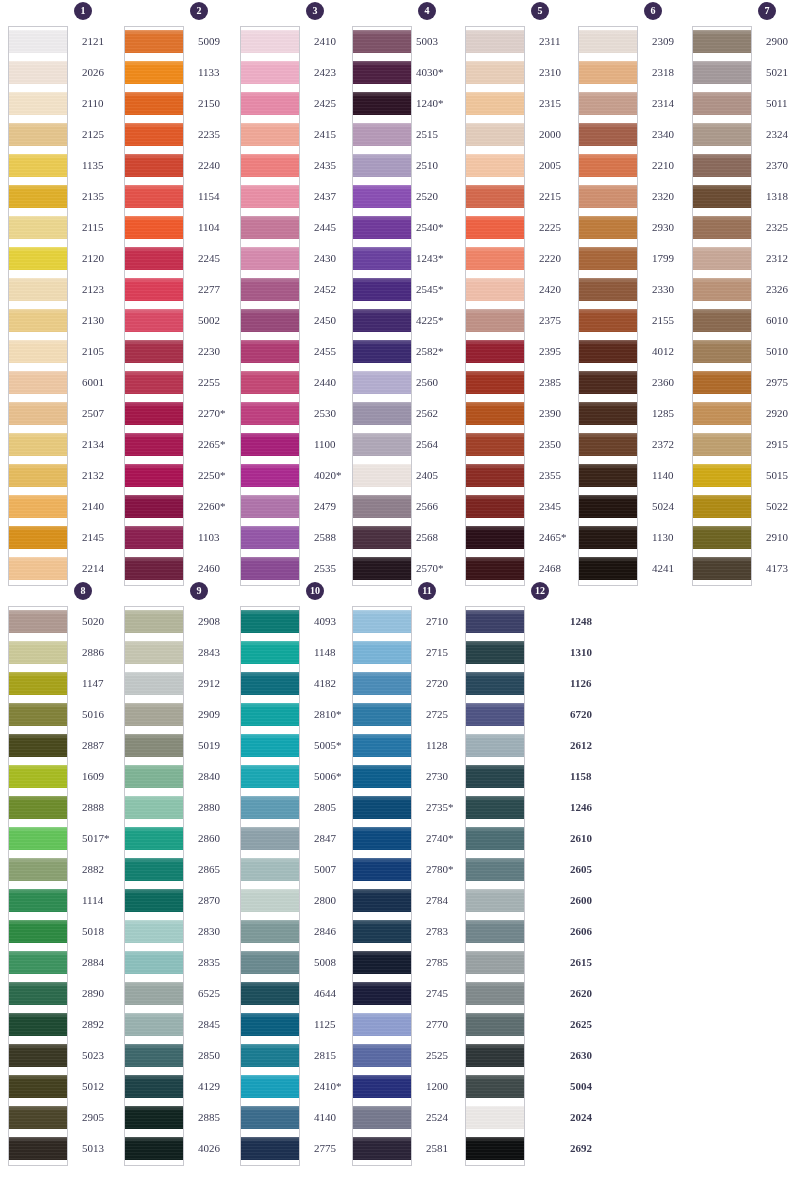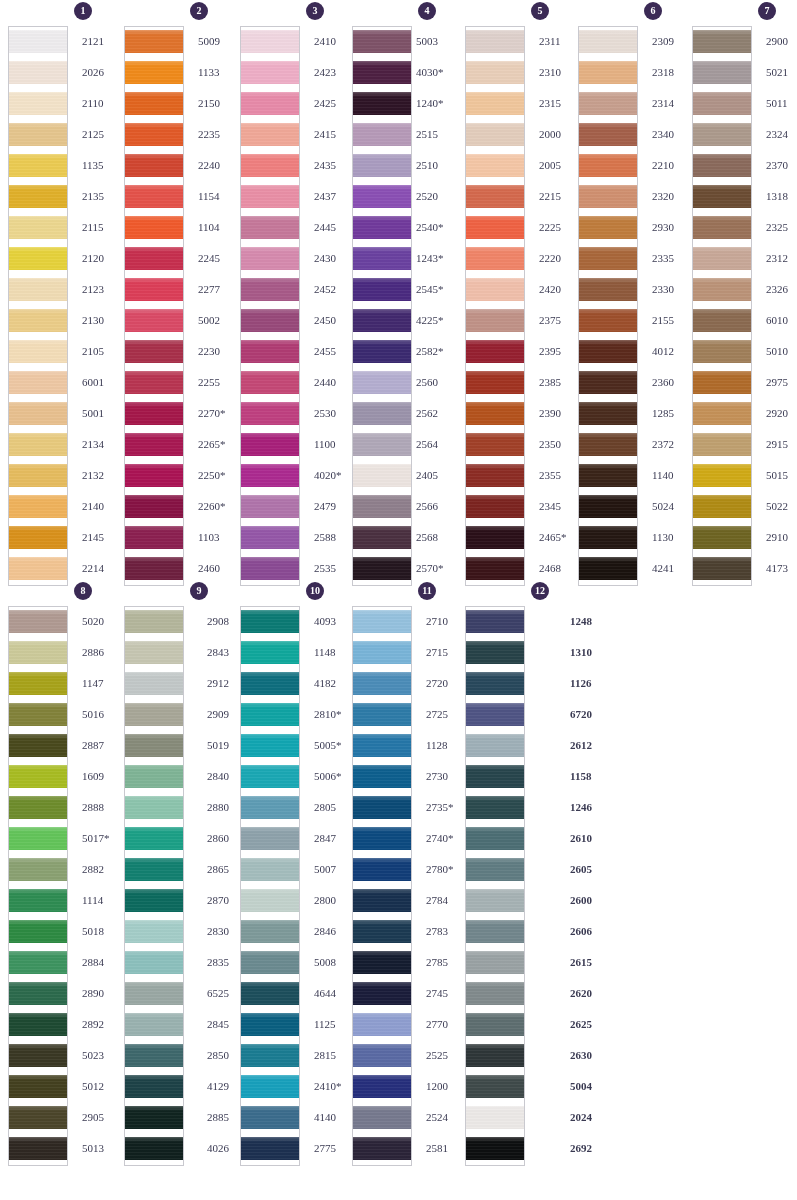--- a/index.html
+++ b/index.html
@@ -145,21 +145,21 @@
           <div class="lab">2110</div>
           <div class="lab">2125</div>
           <div class="lab">1135</div>
           <div class="lab">2135</div>
           <div class="lab">2115</div>
           <div class="lab">2120</div>
           <div class="lab">2123</div>
           <div class="lab">2130</div>
           <div class="lab">2105</div>
           <div class="lab">6001</div>
-          <div class="lab">5001</div>
+          <div class="lab">2507</div>
           <div class="lab">2134</div>
           <div class="lab">2132</div>
           <div class="lab">2140</div>
           <div class="lab">2145</div>
           <div class="lab">2214</div>
         </div>
       </div>
       <div class="col" style="left: 0px;">
         <div class="badge" style="left: 190px;">2</div>
         <div class="swatch-stack" style="left: 124px;">
@@ -535,21 +535,21 @@
           </div>
         </div>
         <div class="labels" style="left: 652px;">
           <div class="lab">2309</div>
           <div class="lab">2318</div>
           <div class="lab">2314</div>
           <div class="lab">2340</div>
           <div class="lab">2210</div>
           <div class="lab">2320</div>
           <div class="lab">2930</div>
-          <div class="lab">2335</div>
+          <div class="lab">1799</div>
           <div class="lab">2330</div>
           <div class="lab">2155</div>
           <div class="lab">4012</div>
           <div class="lab">2360</div>
           <div class="lab">1285</div>
           <div class="lab">2372</div>
           <div class="lab">1140</div>
           <div class="lab">5024</div>
           <div class="lab">1130</div>
           <div class="lab">4241</div>
@@ -766,21 +766,21 @@
           <div class="sw" title="4129">
             <div class="band" style="background: rgb(29, 66, 71);"></div>
           </div>
           <div class="sw" title="2885">
             <div class="band" style="background: rgb(16, 36, 32);"></div>
           </div>
           <div class="sw" title="4026">
             <div class="band" style="background: rgb(16, 32, 30);"></div>
           </div>
         </div>
-        <div class="labels" style="left: 198px; text-align: center;">
+        <div class="labels" style="left: 198px;">
           <div class="lab">2908</div>
           <div class="lab">2843</div>
           <div class="lab">2912</div>
           <div class="lab">2909</div>
           <div class="lab">5019</div>
           <div class="lab">2840</div>
           <div class="lab">2880</div>
           <div class="lab">2860</div>
           <div class="lab">2865</div>
           <div class="lab">2870</div>

